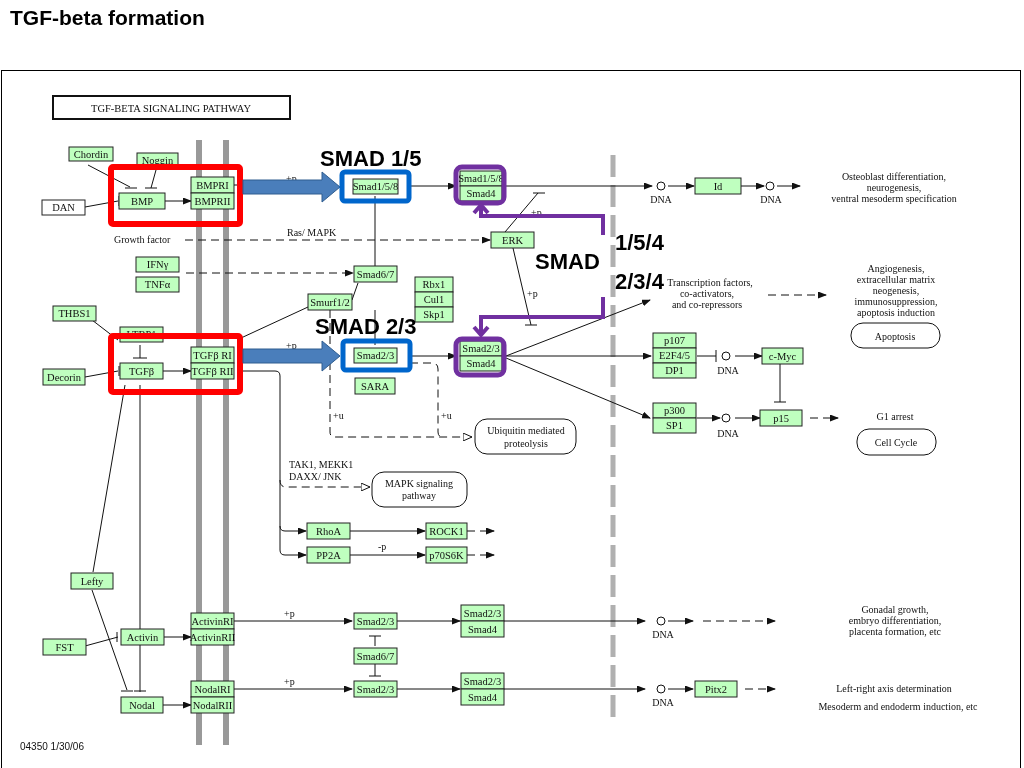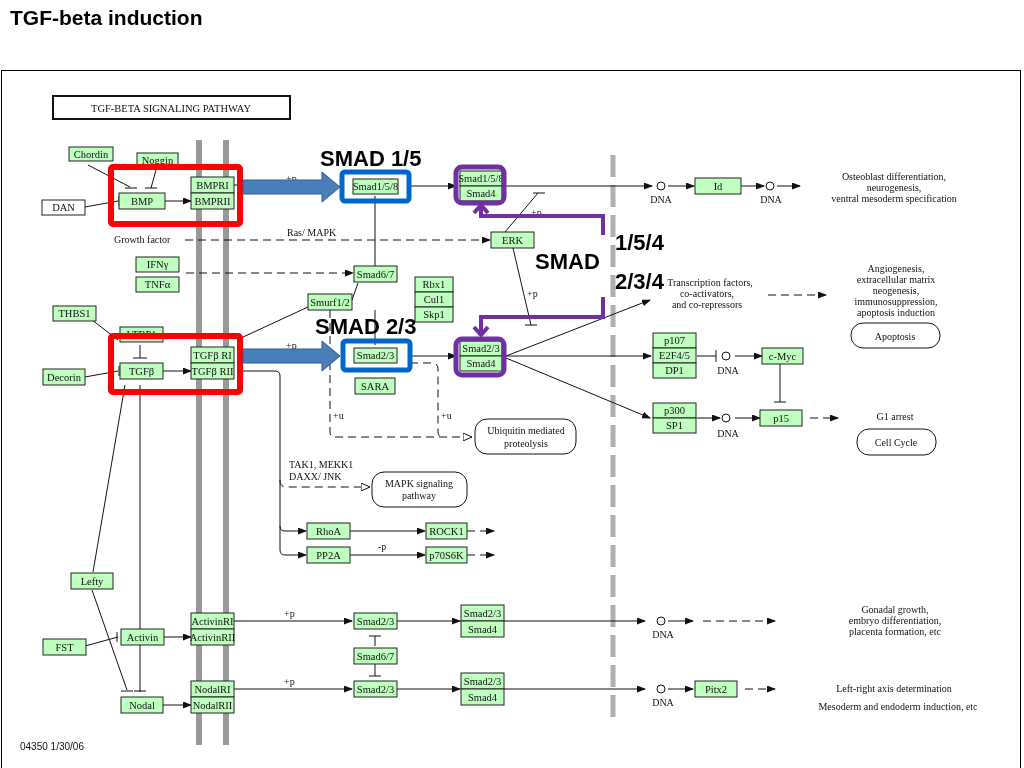--- a/index.html
+++ b/index.html
@@ -14,21 +14,21 @@
   .ann { font-family: "Liberation Sans", sans-serif; font-weight: bold; font-size: 22px; fill: #000; }
   .foot { font-family: "Liberation Sans", sans-serif; font-size: 10px; fill: #111; }
   .ln { stroke: #111; stroke-width: 1; fill: none; }
   .dash { stroke: #111; stroke-width: 1; fill: none; stroke-dasharray: 8 5; }
   .gray-bar { stroke: #999; stroke-width: 6; }
   .gray-dash { stroke: #b0b0b0; stroke-width: 5; stroke-dasharray: 22 8; }
 </style>
 </head>
 <body>
 
-<div class="slide-title">TGF-beta induction</div>
+<div class="slide-title">TGF-beta formation</div>
 <div class="frame"></div>
 
 <svg class="diagram" width="1024" height="768" viewBox="0 0 1024 768">
   <defs>
     <marker id="ah" markerWidth="9" markerHeight="7" refX="8" refY="3.5" orient="auto">
       <path d="M0,0 L9,3.5 L0,7 Z" fill="#111"></path>
     </marker>
     <marker id="oh" markerWidth="10" markerHeight="8" refX="9" refY="4" orient="auto">
       <path d="M0,0 L9,4 L0,8 Z" fill="#fff" stroke="#111" stroke-width="1"></path>
     </marker>

